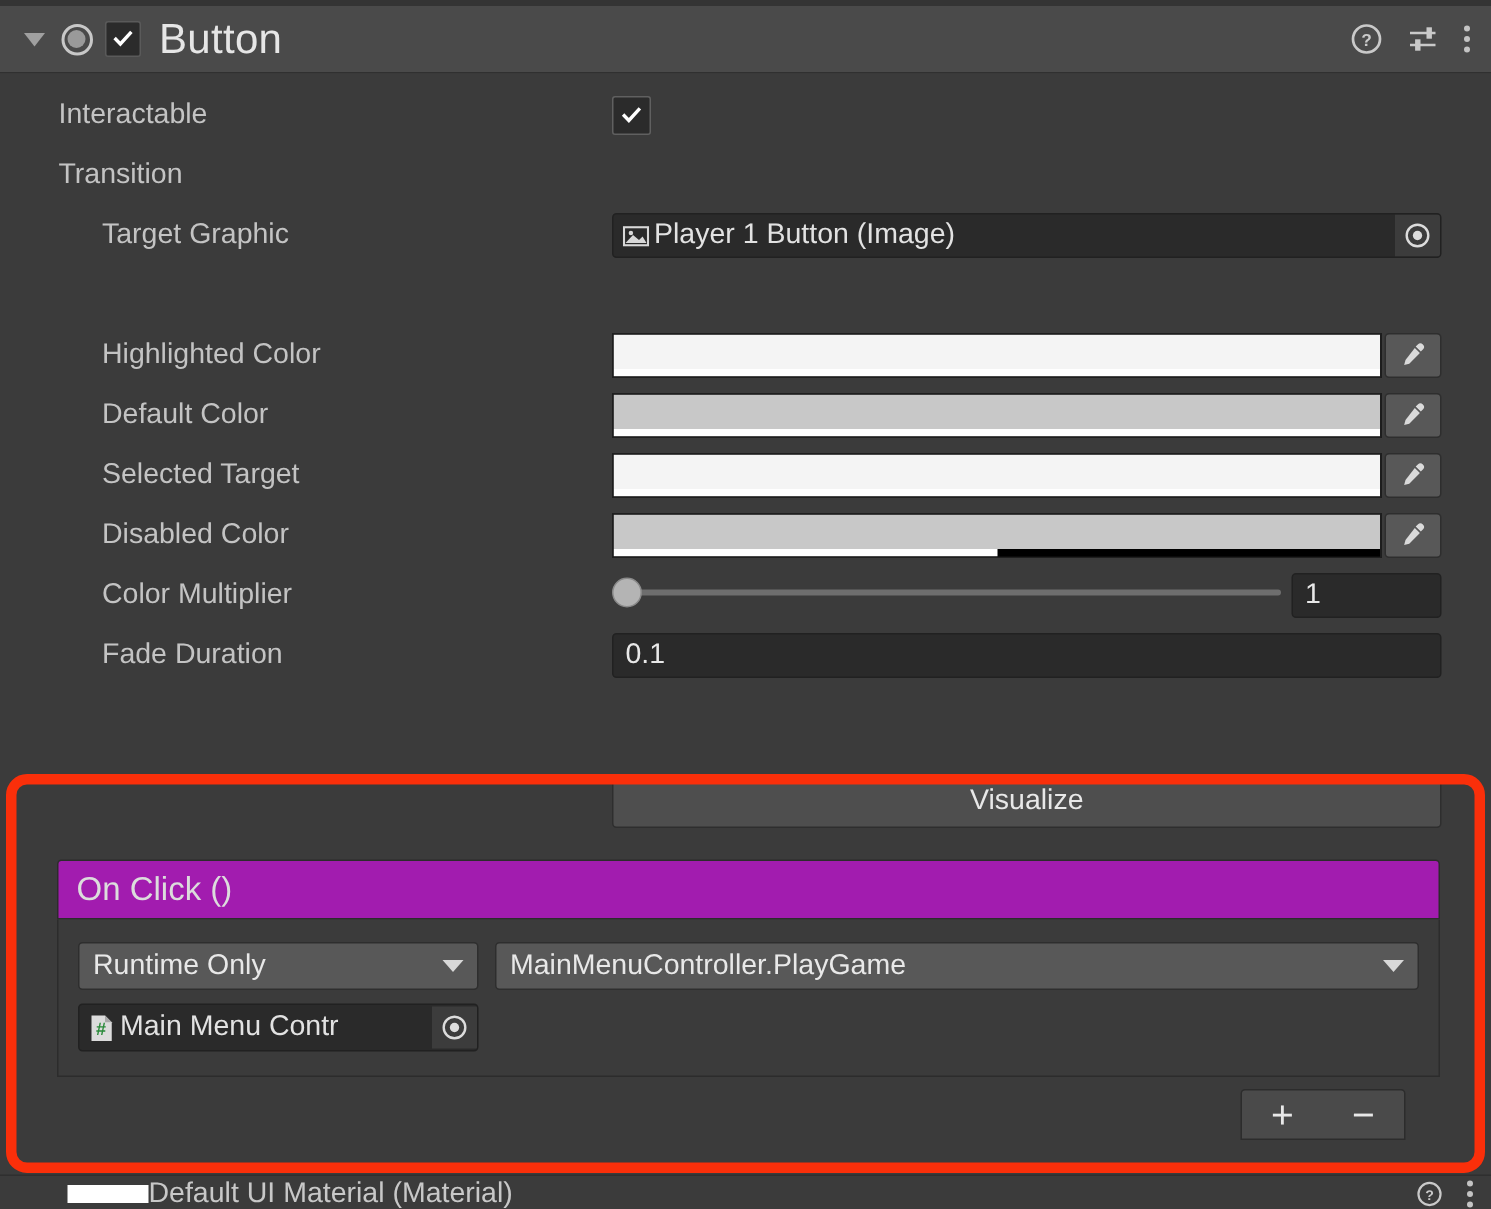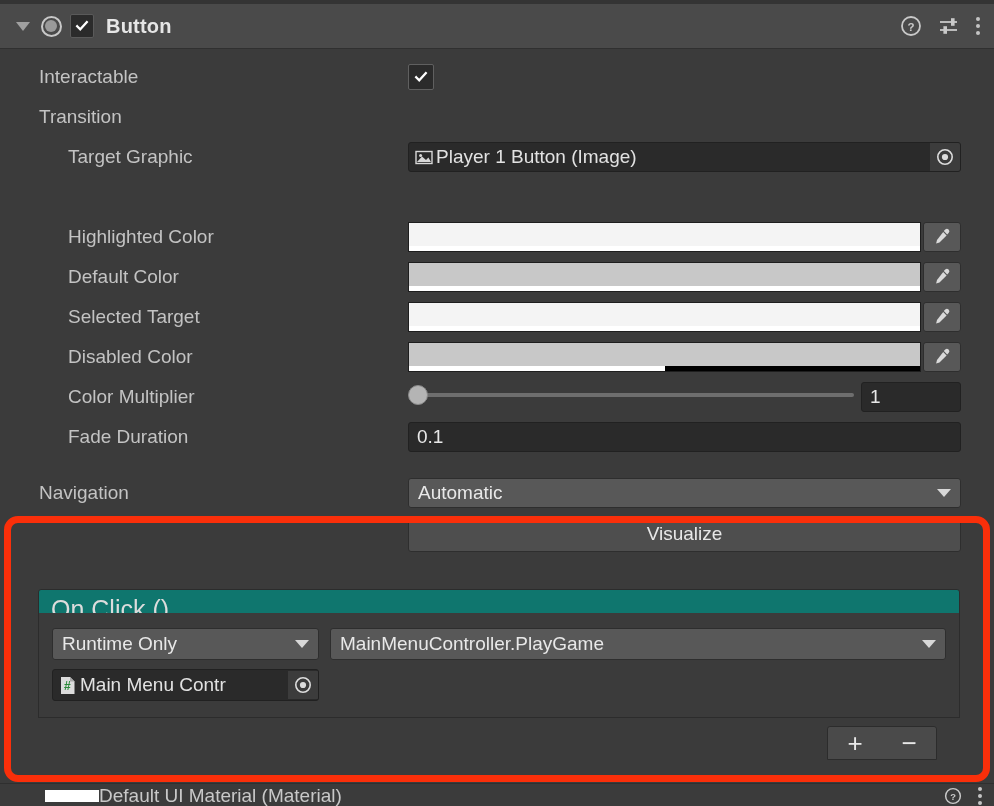--- a/index.html
+++ b/index.html
@@ -55,22 +55,22 @@
     border-radius: 2px;
     display: flex; align-items: center; justify-content: center;
     box-sizing: border-box;
   }
   .checkmark {
     width: 14px; height: 14px;
   }
   .comp-title {
     margin-left: 12px;
     color: #e6e6e6;
-    font-size: 20px;
-    font-weight: bold;
+    font-size: 28px;
+    font-weight: normal;
     letter-spacing: 0.2px;
   }
   .hdr-right {
     margin-left: auto; margin-right: 14px;
     display: flex; align-items: center; gap: 16px;
   }
   .icon-btn {
     display: flex; align-items: center; justify-content: center;
     cursor: default;
   }
@@ -199,29 +199,28 @@
     background: #4e4e4e;
     border: 1px solid #2e2e2e;
     border-radius: 3px;
     box-sizing: border-box;
     color: #e8e8e8;
     font-size: 19px;
     display: flex; align-items: center; justify-content: center;
   }
   .onclick-head {
     position: absolute;
-    background: #0f766e;
+    background: #a21caf;
     border: 1px solid #2c2c2c;
     border-radius: 3px 3px 0 0;
     box-sizing: border-box;
     display: flex; align-items: center;
     padding-left: 12px;
     color: #dcdcdc;
-    font-size: 25px;
-    margin-top: 16px;
+    font-size: 22px;
   }
   .onclick-body {
     position: absolute;
     background: #3b3b3b;
     border: 1px solid #2c2c2c;
     border-top: none;
     box-sizing: border-box;
   }
   .plusminus {
     position: absolute;
@@ -427,27 +426,20 @@
     </div>
   </div>
 
   <div class="row" style="top:417px;">
     <div class="lbl indent1">Fade Duration</div>
     <div class="field textfield" style="left:408px; width:553px;">
       <span>0.1</span>
     </div>
   </div>
 
-  <div class="row" style="top:473px;">
-    <div class="lbl root">Navigation</div>
-    <div class="field dropdown" style="left:408px; width:553px;">
-      <span>Automatic</span>
-      <div class="arrow"></div>
-    </div>
-  </div>
 
   <div class="btn" style="position:absolute; left:408px; top:516px; width:553px; height:36px;">
     <span>Visualize</span>
   </div>
 
   <div class="onclick-head" style="left:38px; top:573px; width:922px; height:40px;">
     <span>On Click ()</span>
   </div>
   <div class="onclick-body" style="left:38px; top:613px; width:922px; height:105px;">
   </div>

